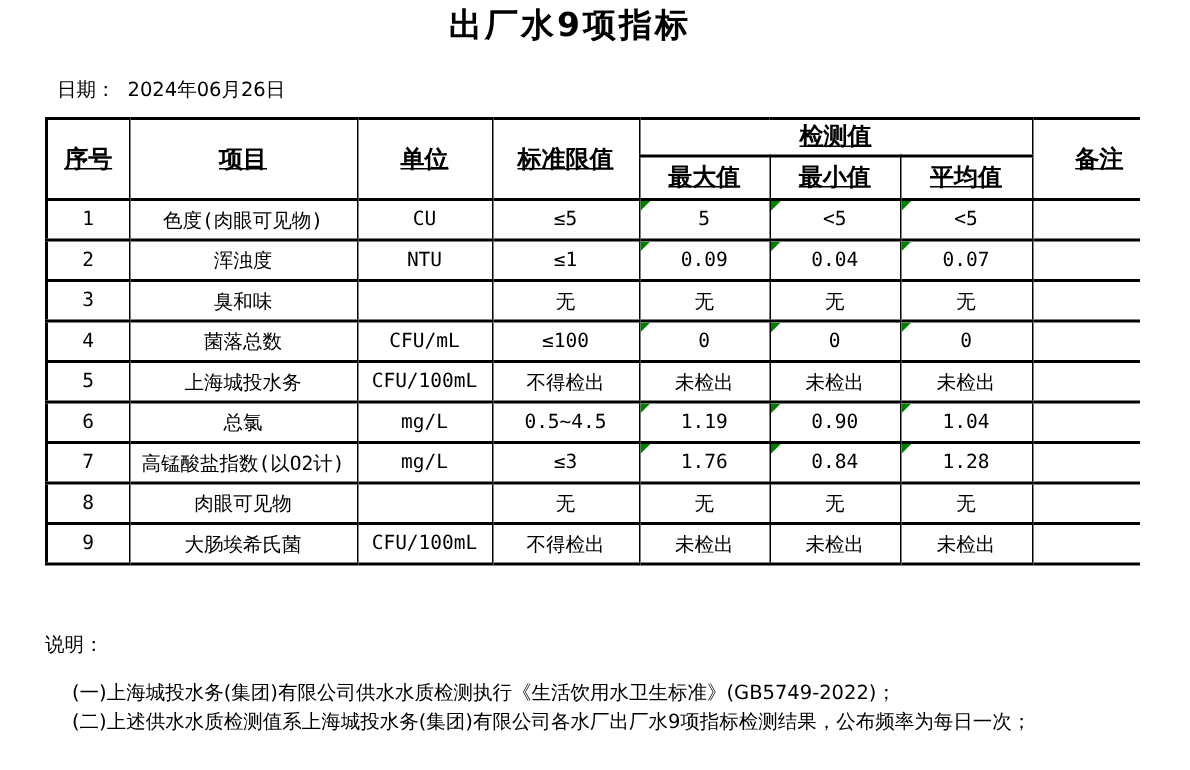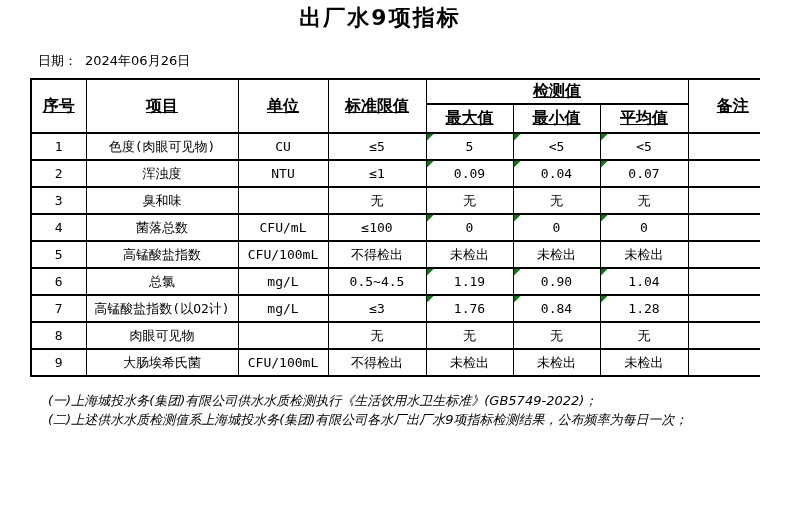--- a/index.html
+++ b/index.html
@@ -63,21 +63,21 @@
     background: var(--flag, #008000);
     clip-path: polygon(0 0, 100% 0, 0 100%);
   }
 
   .notes-heading {
     margin: 46px 0 0 30px;
     font-size: 13px; line-height: 16px;
   }
   .notes-list {
     margin: 15px 15px 0 48px;
-    font-size: 13px; line-height: 18.5px; font-style: italic;
+    font-size: 13px; line-height: 18.5px;
   }
   .notes-list div { white-space: nowrap; }
 </style>
 </head>
 <body>
 
 <div class="page">
 
   <h1 class="title">出厂水9项指标</h1>
 
@@ -147,21 +147,21 @@
       <td class="al">菌落总数</td>
       <td class="al">CFU/mL</td>
       <td class="al">≤100</td>
       <td class="rel">0<span class="flag"></span></td>
       <td class="rel">0<span class="flag"></span></td>
       <td class="rel">0<span class="flag"></span></td>
       <td></td>
     </tr>
         <tr class="data-row">
       <td>5</td>
-      <td class="al">高锰酸盐指数</td>
+      <td class="al">上海城投水务</td>
       <td class="al">CFU/100mL</td>
       <td class="al">不得检出</td>
       <td class="rel">未检出</td>
       <td class="rel">未检出</td>
       <td class="rel">未检出</td>
       <td></td>
     </tr>
         <tr class="data-row">
       <td>6</td>
       <td class="al">总氯</td>
@@ -198,18 +198,19 @@
       <td class="al">CFU/100mL</td>
       <td class="al">不得检出</td>
       <td class="rel">未检出</td>
       <td class="rel">未检出</td>
       <td class="rel">未检出</td>
       <td></td>
     </tr>
       </tbody>
   </table>
 
+  <div class="notes-heading">说明：</div>
   <div class="notes-list">
     <div>(一)上海城投水务(集团)有限公司供水水质检测执行《生活饮用水卫生标准》(GB5749-2022)；</div>
     <div>(二)上述供水水质检测值系上海城投水务(集团)有限公司各水厂出厂水9项指标检测结果，公布频率为每日一次；</div>
   </div>
 
 </div>
 
 </body></html>

